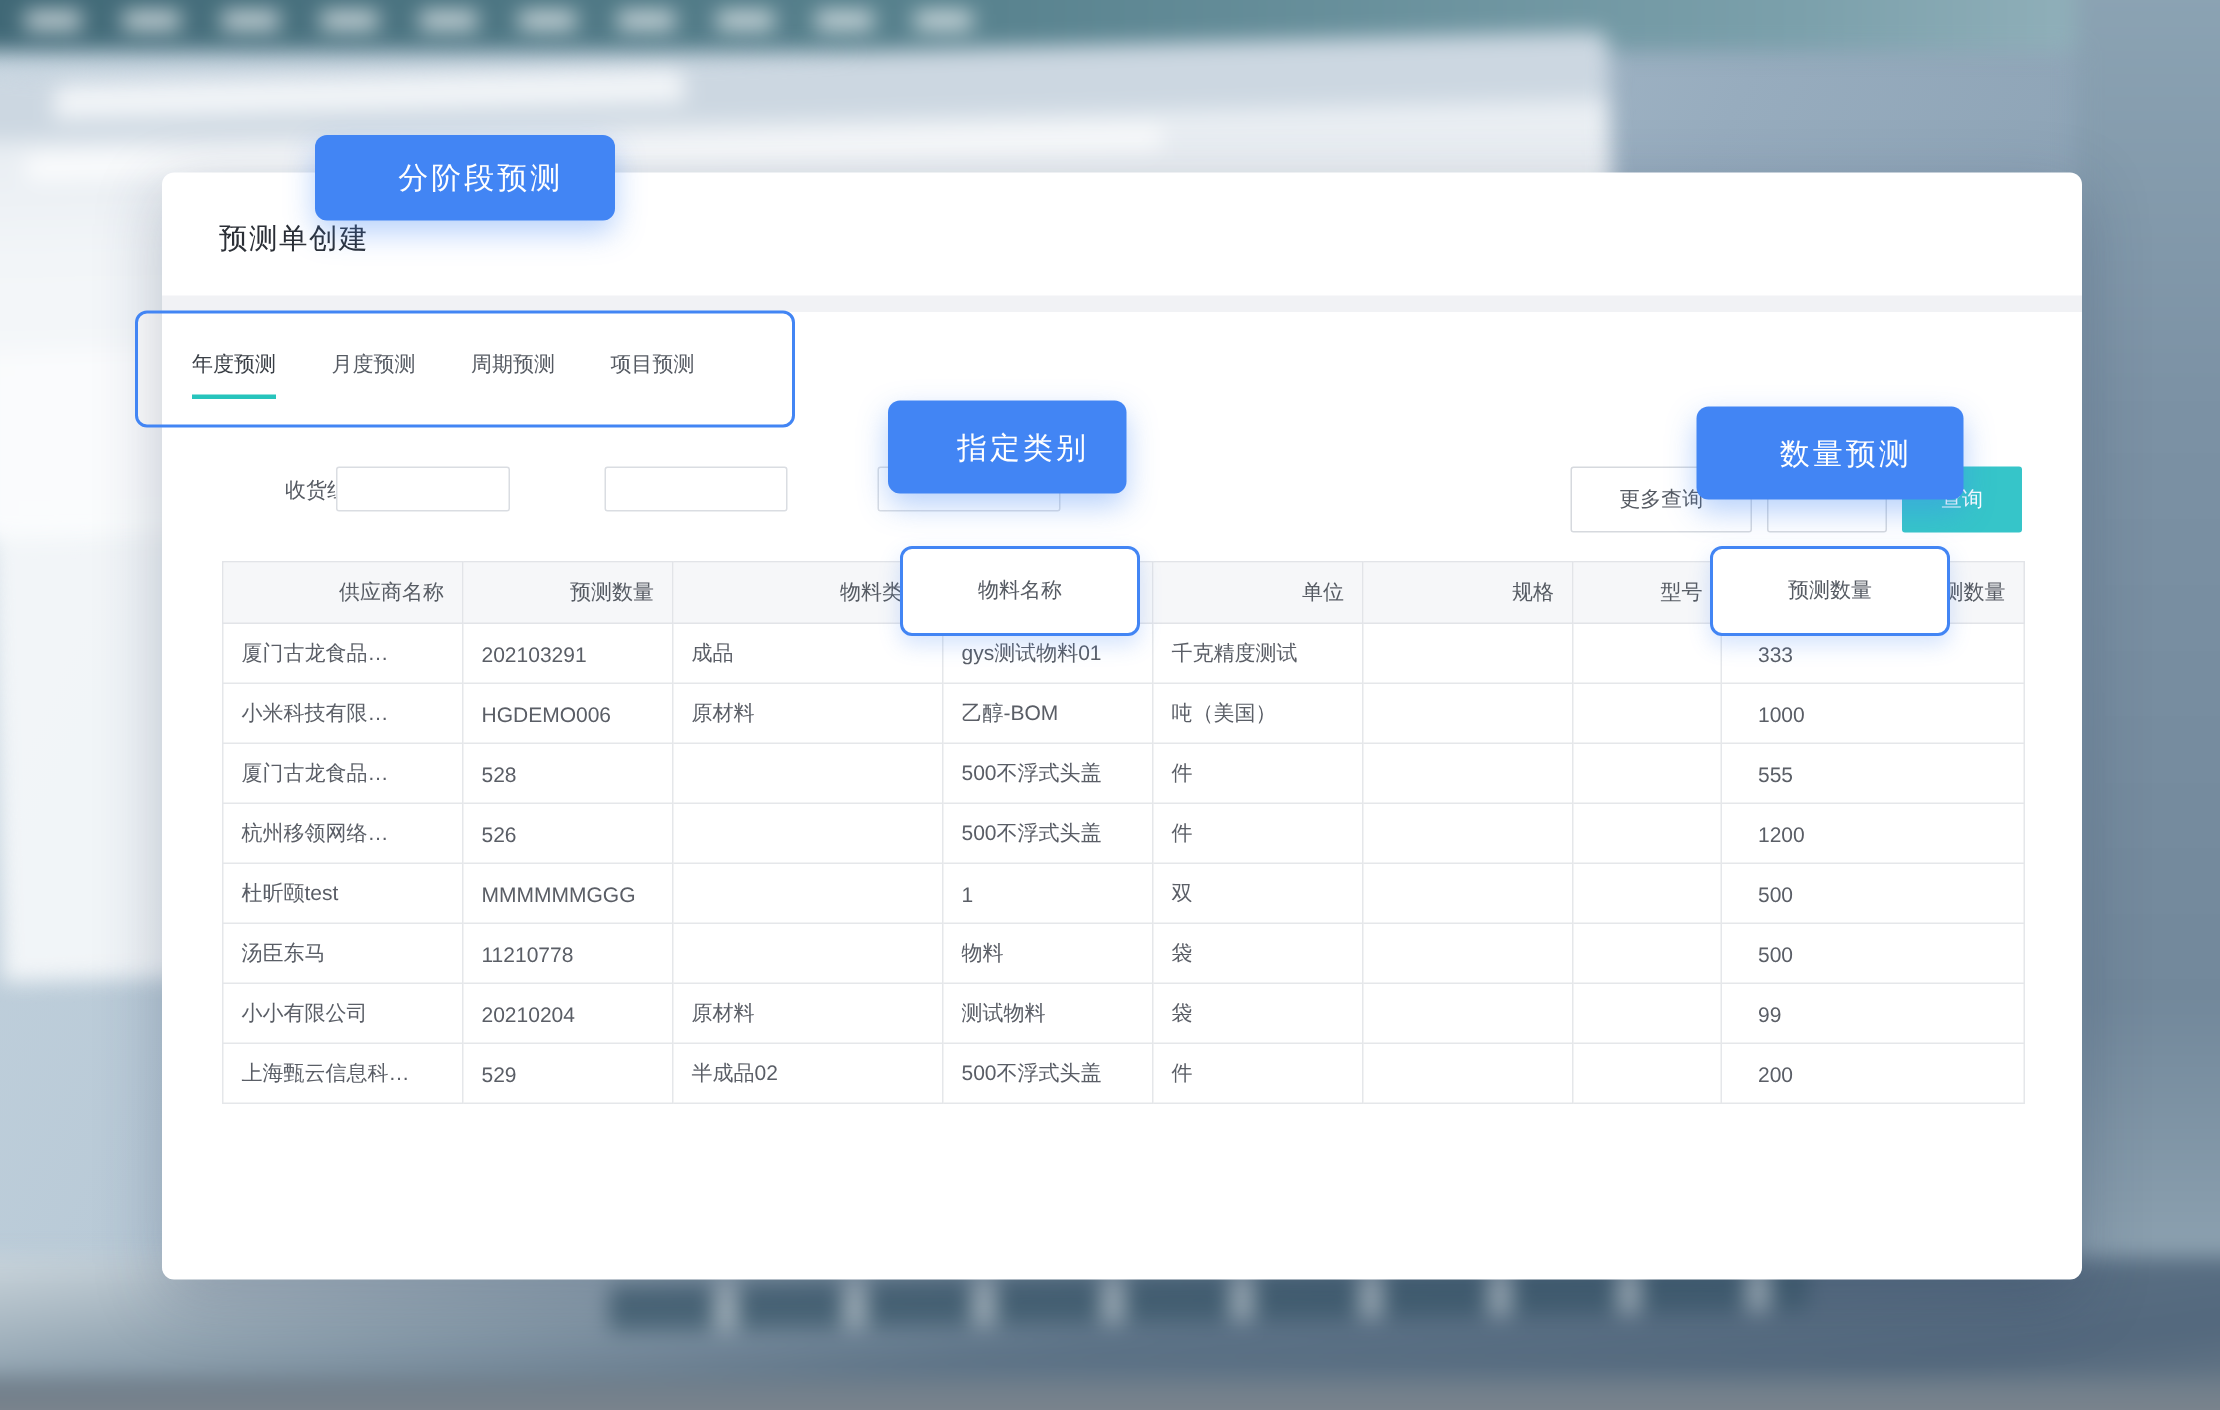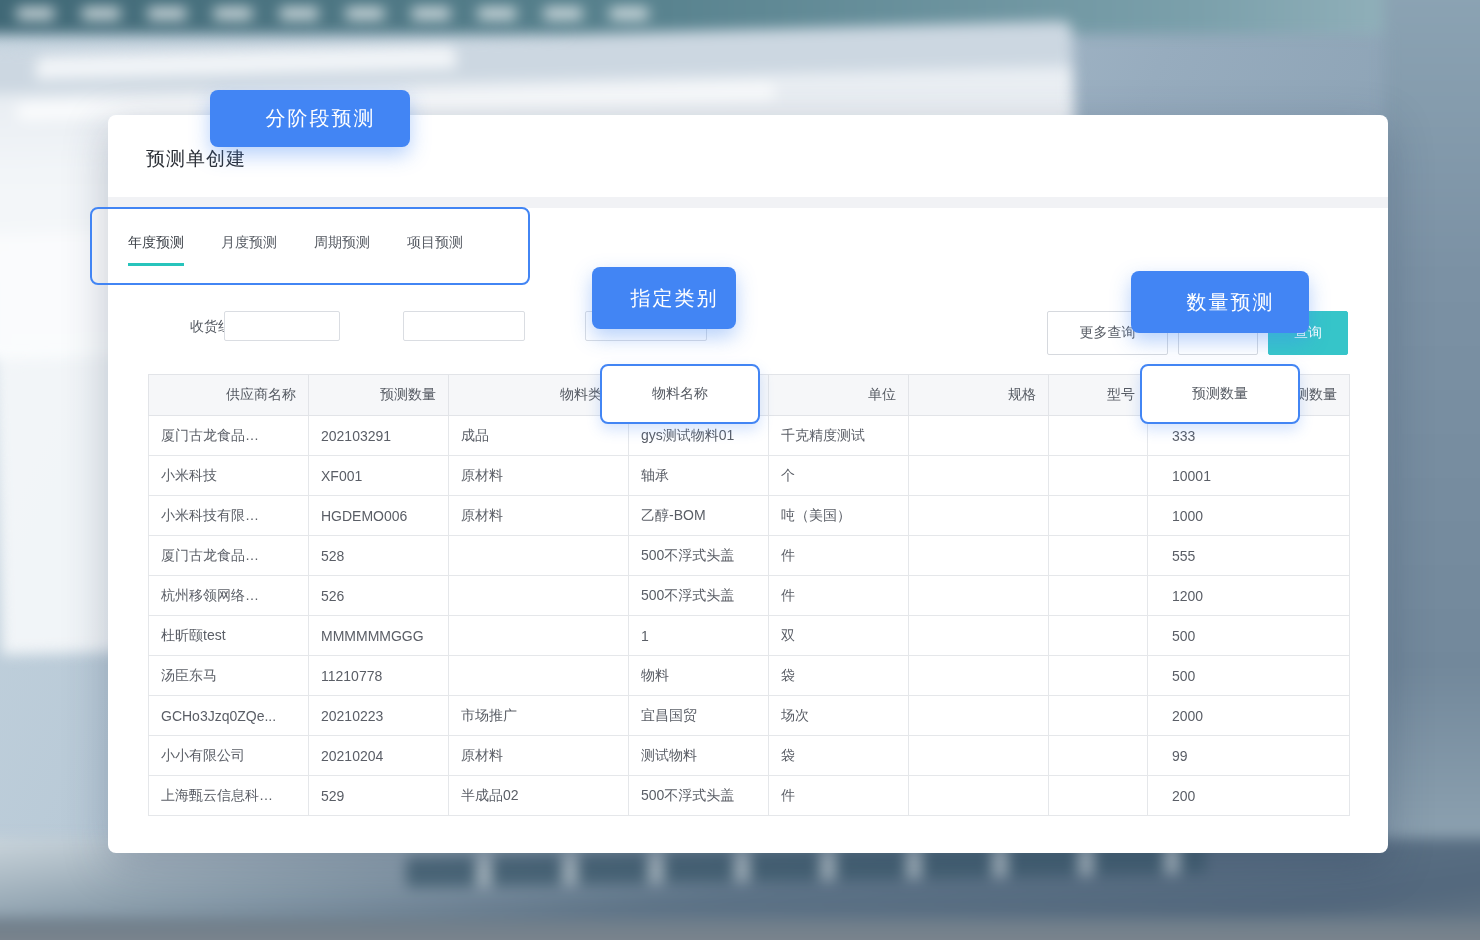--- a/index.html
+++ b/index.html
@@ -129,30 +129,20 @@
             <td>厦门古龙食品…</td>
             <td>202103291</td>
             <td>成品</td>
             <td>gys测试物料01</td>
             <td>千克精度测试</td>
             <td></td>
             <td></td>
             <td class="qty">333</td>
           </tr>
           <tr>
-            <td>小米科技</td>
-            <td>XF001</td>
-            <td>原材料</td>
-            <td>轴承</td>
-            <td>个</td>
-            <td></td>
-            <td></td>
-            <td class="qty">10001</td>
-          </tr>
-          <tr>
             <td>小米科技有限…</td>
             <td>HGDEMO006</td>
             <td>原材料</td>
             <td>乙醇-BOM</td>
             <td>吨（美国）</td>
             <td></td>
             <td></td>
             <td class="qty">1000</td>
           </tr>
           <tr>
@@ -189,30 +179,20 @@
             <td>汤臣东马</td>
             <td>11210778</td>
             <td></td>
             <td>物料</td>
             <td>袋</td>
             <td></td>
             <td></td>
             <td class="qty">500</td>
           </tr>
           <tr>
-            <td>GCHo3Jzq0ZQe...</td>
-            <td>20210223</td>
-            <td>市场推广</td>
-            <td>宜昌国贸</td>
-            <td>场次</td>
-            <td></td>
-            <td></td>
-            <td class="qty">2000</td>
-          </tr>
-          <tr>
             <td>小小有限公司</td>
             <td>20210204</td>
             <td>原材料</td>
             <td>测试物料</td>
             <td>袋</td>
             <td></td>
             <td></td>
             <td class="qty">99</td>
           </tr>
           <tr>
@@ -226,21 +206,21 @@
             <td class="qty">200</td>
           </tr>
         </tbody>
     </table>
   </div>
 
   <div class="pill" style="left:210px; top:90px; width:200px; height:57px;">分阶段预测</div>
 
   <div class="outline-box" style="left:90px; top:207px; width:440px; height:78px;"></div>
 
-  <div class="pill" style="left:592px; top:267px; width:144px; height:62px;">指定类别</div>
+  <div class="pill" style="left:592px; top:267px; width:159px; height:62px;">指定类别</div>
 
   <div class="outline-box outline-fill" style="left:600px; top:364px; width:160px; height:60px;">物料名称</div>
 
   <div class="pill" style="left:1131px; top:271px; width:178px; height:62px;">数量预测</div>
 
   <div class="outline-box outline-fill" style="left:1140px; top:364px; width:160px; height:60px;">预测数量</div>
 
 </div>
 
 </body></html>

